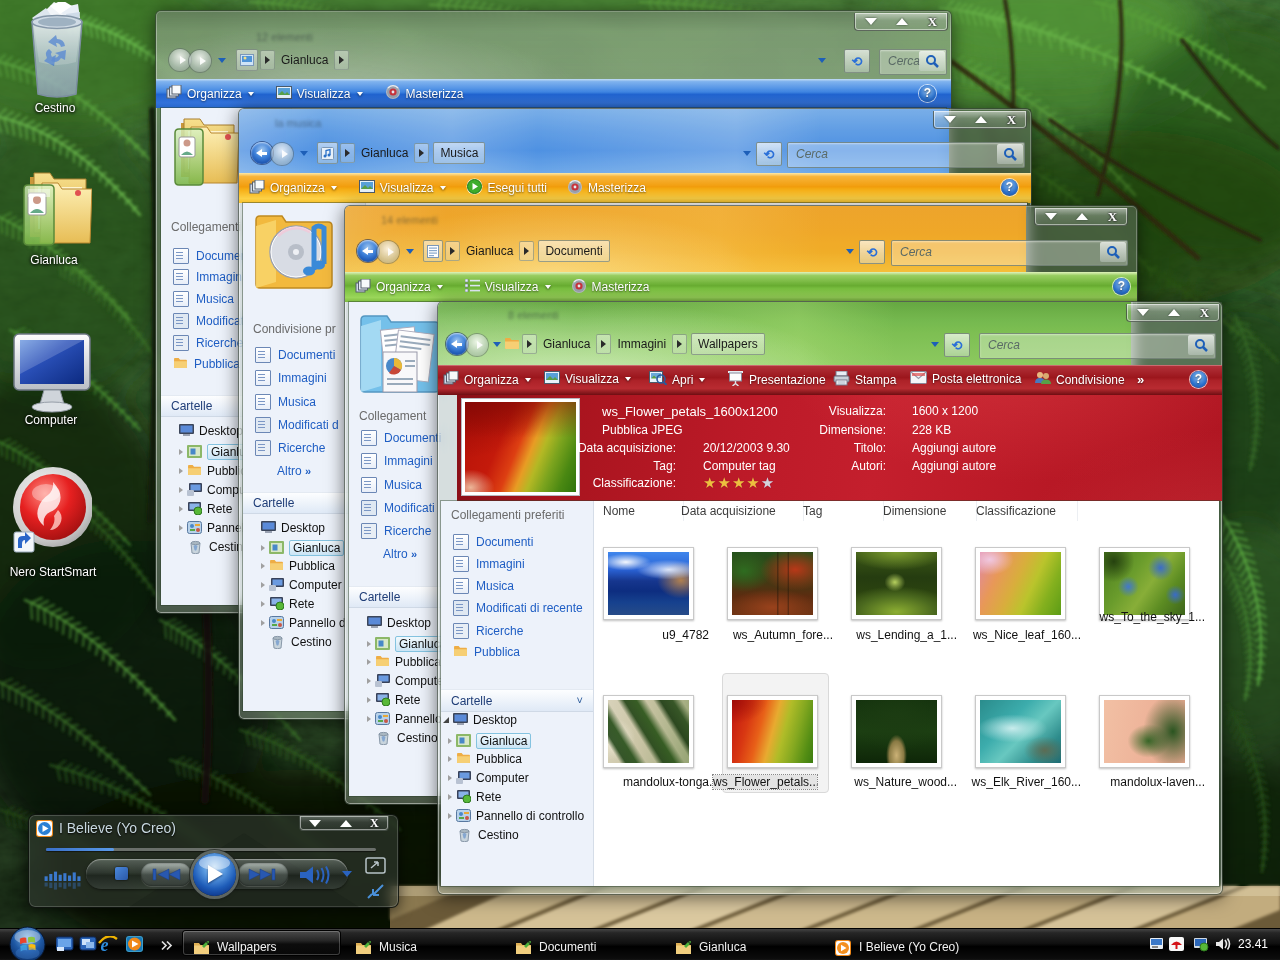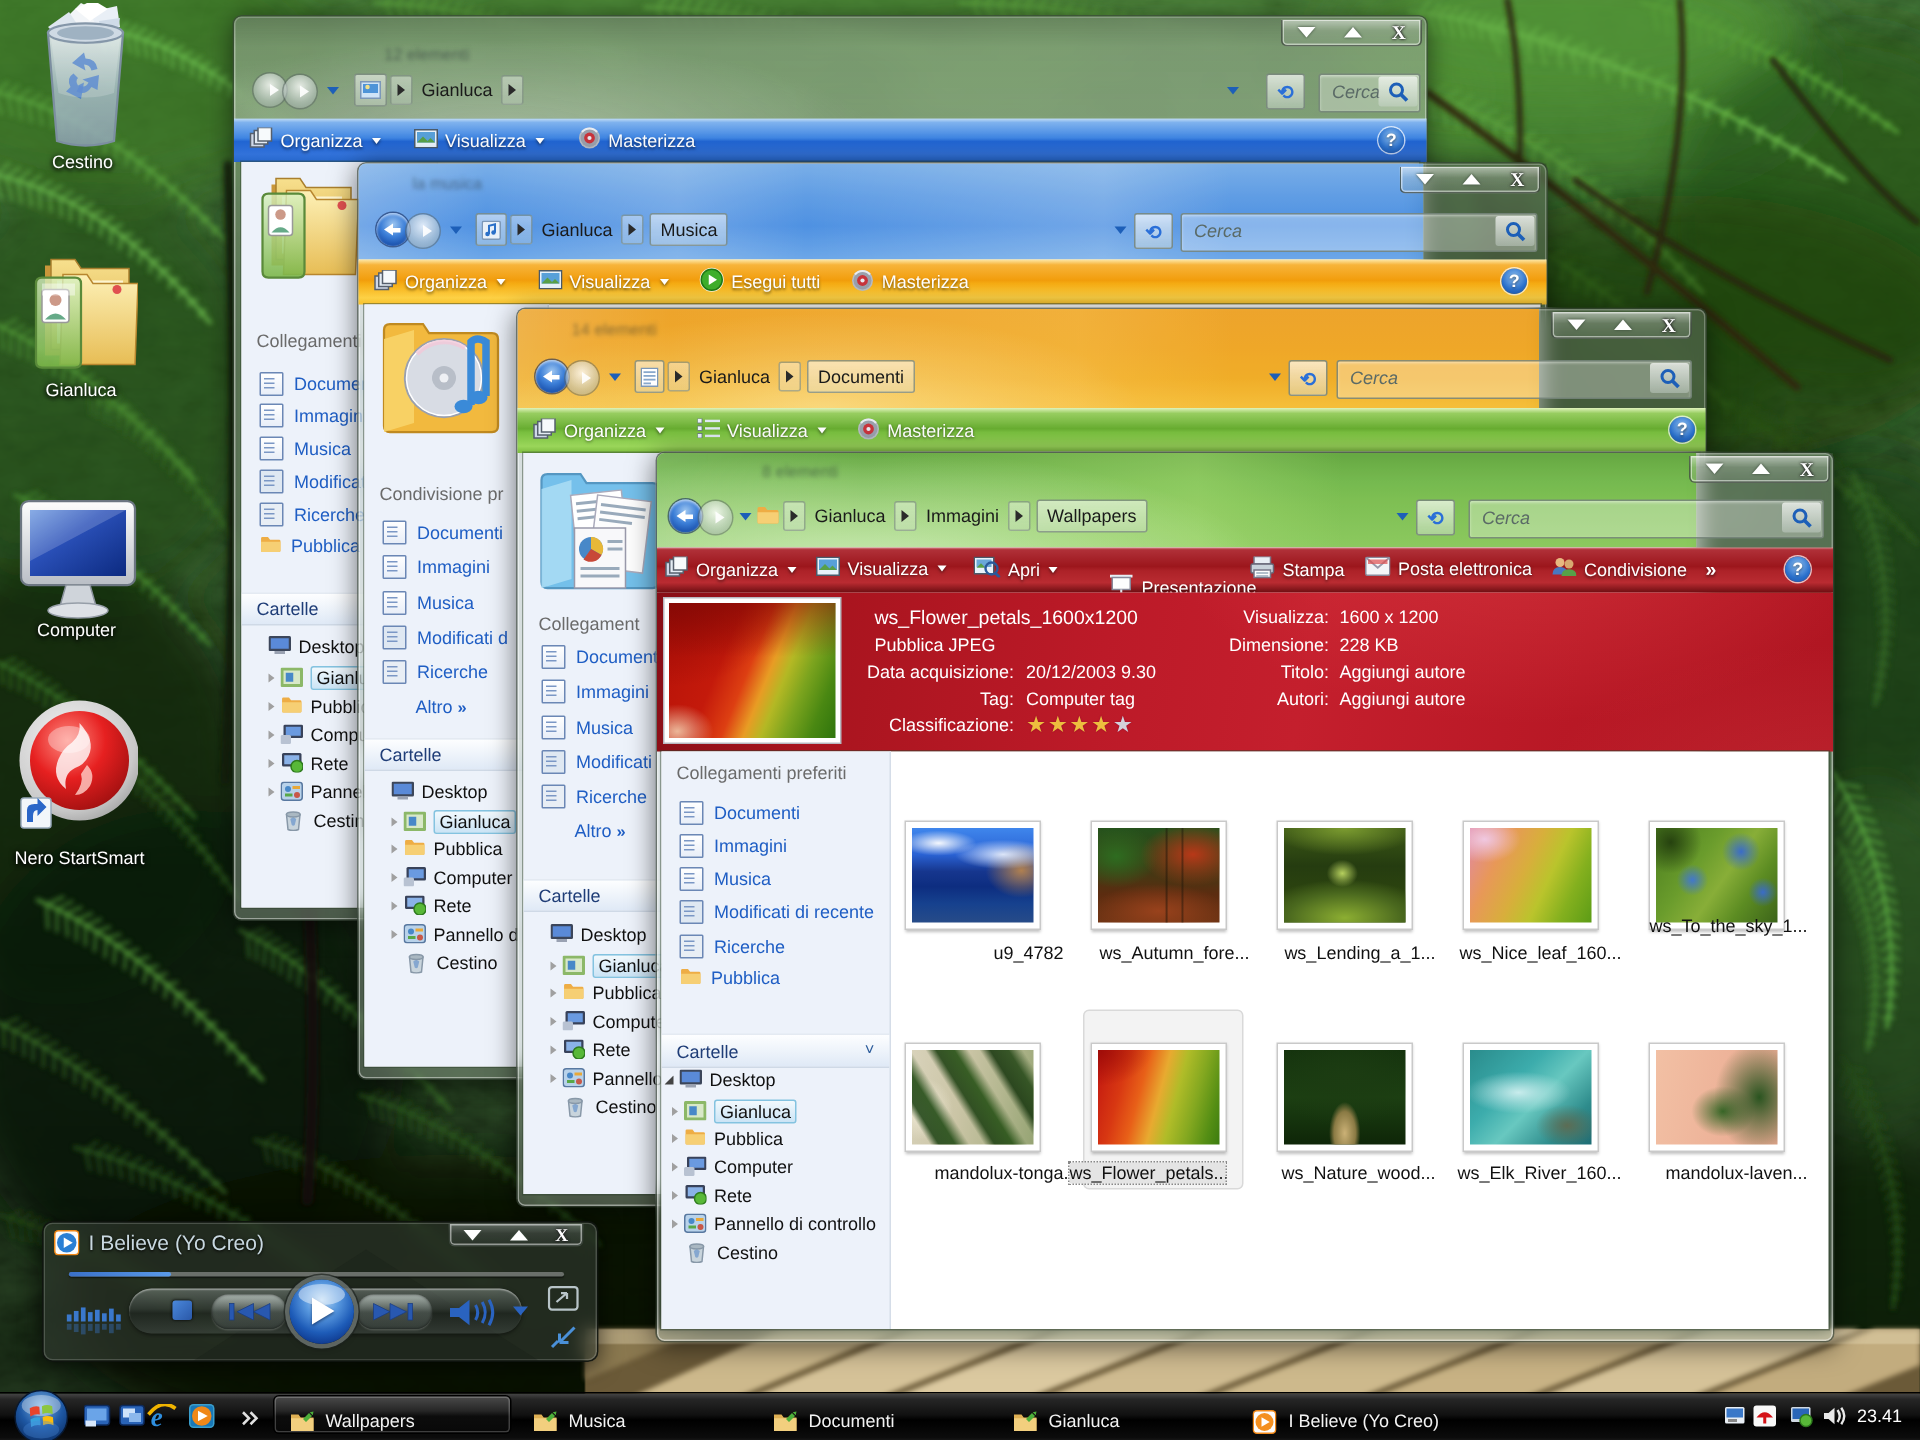--- a/index.html
+++ b/index.html
@@ -62,21 +62,21 @@
 .wrow{position:absolute;left:0;right:0;}
 .ghost{position:absolute;color:rgba(30,40,45,0.5);font-size:11px;filter:blur(1.5px);}
 
 .mi{display:inline-block;vertical-align:middle;}
 
 .altro{color:#1f5ec4;font-size:12px;position:absolute;}
 
 #dpanel{position:absolute;color:#fff;font-size:12px;background:
  radial-gradient(ellipse 360px 200px at 74% -45%, rgba(255,100,100,0.28), rgba(255,255,255,0) 68%),
  radial-gradient(ellipse 280px 140px at 100% 125%, rgba(255,110,110,0.15), rgba(255,255,255,0) 70%),
- linear-gradient(100deg, #870e16 0%, #a8141e 14%, #bc1a28 38%, #c41f2d 55%, #b81825 78%, #b01622 100%);}
+ linear-gradient(100deg, #870e16 0%, #a8141e 14%, #bc1a28 38%, #c41f2d 55%, #b81825 78%, #b01622 100%); margin-left: 19px;}
 #dpanel .lbl{position:absolute;text-align:right;}
 #dpanel .val{position:absolute;}
 .star{color:#edbe3e;font-size:15px;letter-spacing:1px;text-shadow:0 0 1px #803;}
 .star .off{color:#d4d2da;}
 .hcell{position:absolute;top:0;height:20px;font-size:12px;color:#3c3c3c;display:flex;align-items:center;border-right:1px solid #eceff3;}
 
 #taskbar{position:absolute;left:0;top:928px;width:1280px;height:32px;background:linear-gradient(#454545,#262626 12%,#101010 45%,#000 55%,#0c0c0c 92%,#1c1c1c);border-top:1px solid #000;}
 .tbbtn{position:absolute;top:934px;height:26px;display:flex;align-items:center;color:#f2f2f2;font-size:12px;}
 .tbico{width:17px;height:15px;margin:0 7px 0 10px;}
 </style></head>
@@ -683,21 +683,21 @@
               <rect x="2" y="2" width="12" height="7" fill="#58a0d8"></rect>
               <path d="M2 9 l4 -4 l3 3 l2 -2 l3 3 Z" fill="#58a048"></path>
             </svg></span>Visualizza<span class="car"></span></span>
   <span class="ti" style="position:absolute;left:211px;top:6px;margin:0;"><span class="ic"><svg width="18" height="14" viewBox="0 0 18 14">
               <rect x="0.5" y="0.5" width="13" height="11" fill="#e8f2fa" stroke="#4a5a6a"></rect>
               <rect x="2" y="2" width="10" height="5" fill="#6aa8d8"></rect>
               <path d="M2 7.5 l3 -3 l3 3 Z" fill="#58a048"></path>
               <circle cx="12" cy="8" r="4" fill="none" stroke="#2a5a9a" stroke-width="1.6"></circle>
               <path d="M14.5 11 L17.5 14" stroke="#2a5a9a" stroke-width="2"></path>
             </svg></span>Apri<span class="car"></span></span>
-  <span class="ti" style="position:absolute;left:289px;top:6px;margin:12px;"><span class="ic"><svg width="17" height="15" viewBox="0 0 17 15">
+  <span class="ti" style="position:absolute;left:289px;top:6px;margin:0;"><span class="ic"><svg width="17" height="15" viewBox="0 0 17 15">
               <rect x="1" y="0" width="15" height="2" fill="#e8eef4"></rect>
               <rect x="2.5" y="2" width="12" height="8" fill="#fdfdfd" stroke="#889"></rect>
               <path d="M8.5 10 L8.5 13 M5.5 15 L8.5 12.5 L11.5 15" stroke="#dde4ea" stroke-width="1.4" fill="none"></path>
             </svg></span>Presentazione</span>
   <span class="ti" style="position:absolute;left:395px;top:6px;margin:0;"><span class="ic"><svg width="17" height="15" viewBox="0 0 17 15">
               <rect x="3" y="0" width="11" height="5" fill="#e8eef4" stroke="#778"></rect>
               <rect x="1" y="5" width="15" height="6" rx="1" fill="#c8d2da" stroke="#667"></rect>
               <rect x="3" y="9" width="11" height="5" fill="#fdfdfd" stroke="#778"></rect>
               <rect x="4.5" y="10.5" width="8" height="1" fill="#9ab"></rect>
               <rect x="4.5" y="12.5" width="8" height="1" fill="#9ab"></rect>
@@ -790,20 +790,27 @@
               <circle cx="5" cy="5" r="2" fill="#4888c8"></circle>
               <rect x="8" y="3" width="5" height="2" fill="#e8a838"></rect>
               <rect x="3" y="8" width="5" height="2" fill="#58a848"></rect>
               <circle cx="11" cy="9" r="2" fill="#c85848"></circle>
             </svg></span>Pannello di controllo</div>
   <div class="tr" style="left:17px;top:327px;"><span class="tic"><svg width="13" height="14" viewBox="0 0 13 14">
               <path d="M2 3 L11 3 L10 13 Q 6.5 14.5 3 13 Z" fill="#c8d4dc" stroke="#8898a8"></path>
               <ellipse cx="6.5" cy="3" rx="4.5" ry="1.6" fill="#aab8c2" stroke="#8898a8"></ellipse>
               <path d="M4.5 6 q2 -2 4 0 l-1 4 q-1 1 -2 0 Z" fill="#5888c8" opacity="0.6"></path>
             </svg></span>Cestino</div>
+ </div>
+ <div class="abs" style="left:155px;top:199px;right:3px;height:21px;">
+  <div class="hcell" style="left:0;width:80px;padding-left:10px;">Nome</div>
+  <div class="hcell" style="left:80px;width:122px;padding-left:8px;">Data acquisizione</div>
+  <div class="hcell" style="left:202px;width:80px;padding-left:8px;">Tag</div>
+  <div class="hcell" style="left:282px;width:93px;padding-left:8px;">Dimensione</div>
+  <div class="hcell" style="left:375px;width:101px;padding-left:8px;">Classificazione</div>
  </div>
  <div class="abs" style="left:284px;top:371px;width:105px;height:118px;background:#f3f3f3;border:1px solid #d9d9d9;border-radius:4px;"></div>
  <div class="thumb" style="left:165px;top:245px;">
         <div class="im" style="background:radial-gradient(ellipse 36px 12px at 22% 16%,rgba(255,255,255,0.95),rgba(255,255,255,0) 70%),radial-gradient(ellipse 46px 14px at 75% 28%,rgba(235,242,255,0.9),rgba(255,255,255,0) 70%),radial-gradient(ellipse 34px 26px at 90% 45%,#b08050 0%,rgba(176,128,80,0) 70%),linear-gradient(180deg,#3f86ec 0%,#2a62d4 28%,#16368e 46%,#0d2d80 62%,#16418e 80%,#274b88 100%);"></div>
       </div>
  <div class="thumb" style="left:289px;top:245px;">
         <div class="im" style="background:linear-gradient(90deg,rgba(20,16,8,0) 0 55%,rgba(24,18,8,0.5) 56.5%,rgba(20,16,8,0) 58%,rgba(20,16,8,0) 68%,rgba(24,18,8,0.45) 69.5%,rgba(20,16,8,0) 71%),radial-gradient(ellipse 50px 30px at 78% 28%,#b83818 0%,rgba(184,56,24,0) 70%),radial-gradient(ellipse 40px 30px at 15% 30%,#2e6c20 0%,rgba(46,108,32,0) 70%),radial-gradient(ellipse 60px 24px at 50% 88%,#99421c 0%,rgba(138,60,26,0) 75%),linear-gradient(180deg,#24501c 0%,#3c3c14 40%,#5c2c10 70%,#6e3414 100%);"></div>
       </div>
  <div class="thumb" style="left:413px;top:245px;">
         <div class="im" style="background:radial-gradient(ellipse 16px 14px at 48% 48%,#b6d05e 0%,rgba(182,208,94,0) 65%),radial-gradient(ellipse 70px 26px at 50% 0%,#7c9c30 0%,rgba(124,156,48,0) 70%),radial-gradient(ellipse 70px 30px at 50% 95%,#8cae32 0%,#4a681e 55%,rgba(70,100,28,0) 85%),linear-gradient(180deg,#3c5816 0%,#253c10 40%,#2c440f 70%,#3a5214 100%);"></div>

